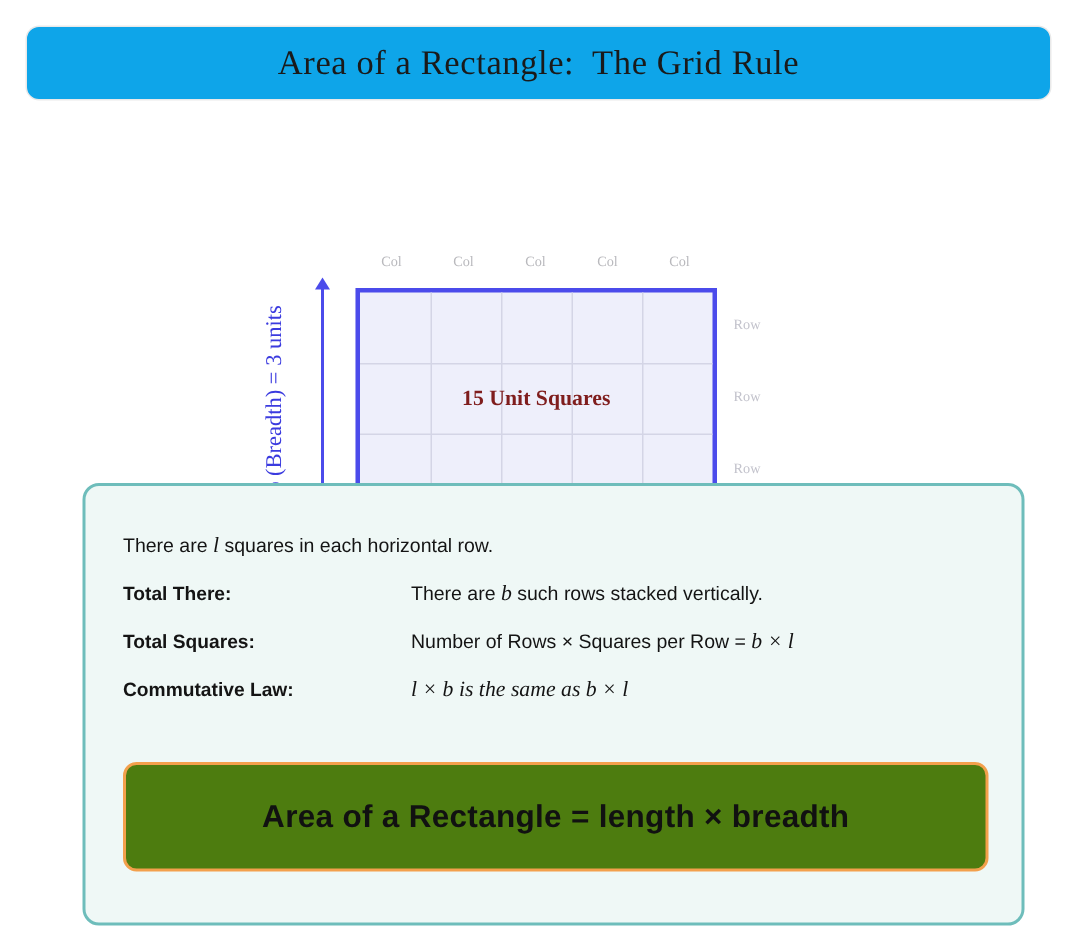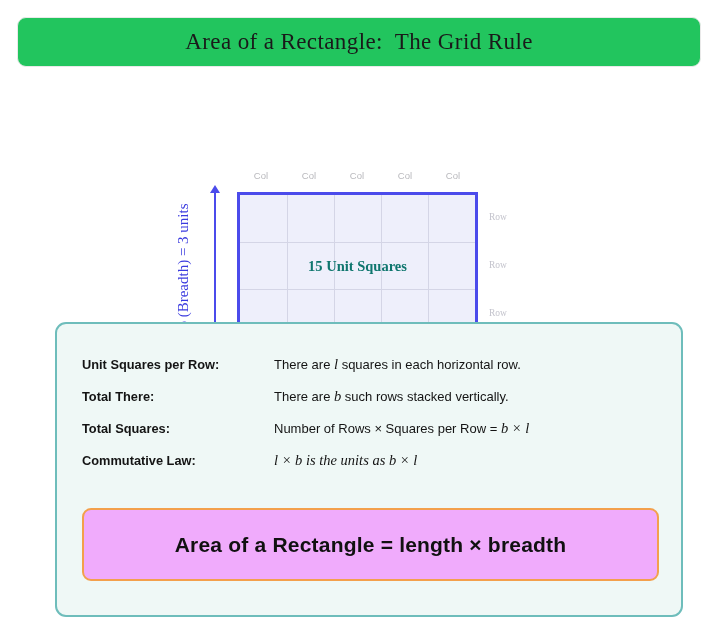--- a/index.html
+++ b/index.html
@@ -16,21 +16,21 @@
   }
 
   
   #title-banner {
     position: absolute;
     left: 17px;
     top: 17px;
     width: 684px;
     height: 50px;
     box-sizing: border-box;
-    background: #22c55e;
+    background: #0ea5e9;
     border: 1px solid #e9e9e9;
     border-radius: 9px;
     display: flex;
     align-items: center;
     justify-content: center;
   }
   #title-text {
     font-family: "Liberation Serif", serif;
     font-size: 23px;
     color: #1a1a1a;
@@ -46,21 +46,21 @@
     width: 718px;
     height: 230px;
   }
 
   
   .col-label {
     position: absolute;
     top: 90px;
     width: 48px;
     text-align: center;
-    font-family: Liberation Sans, sans-serif;
+    font-family: Liberation Serif, serif;
     font-size: 9.5px;
     color: #b9b9bd;
   }
 
   
   #grid-rect {
     position: absolute;
     left: 237px;
     top: 112px;
     width: 241px;
@@ -88,21 +88,21 @@
     left: 0;
     top: 0;
     width: 100%;
     height: 100%;
     display: flex;
     align-items: center;
     justify-content: center;
     font-family: "Liberation Serif", serif;
     font-weight: bold;
     font-size: 14.5px;
-    color: #0f766e;
+    color: #7f1d1d;
     white-space: pre;
   }
 
   
   .row-label {
     position: absolute;
     left: 489px;
     font-family: "Liberation Serif", serif;
     font-size: 9.5px;
     color: #c3c3cc;
@@ -221,21 +221,21 @@
   }
 
   
   #formula-box {
     position: absolute;
     left: 25px;
     top: 184px;
     width: 577px;
     height: 73px;
     box-sizing: border-box;
-    background: #f0abfc;
+    background: #4d7c0f;
     border: 2px solid #f3a04c;
     border-radius: 9px;
     display: flex;
     flex-direction: column;
     align-items: center;
     justify-content: center;
   }
   #formula-main {
     font-size: 21px;
     font-weight: bold;
@@ -295,37 +295,36 @@
     <div class="htip" id="htip-right"></div>
   </div>
   <div id="length-label">l (Length) = 5 units</div>
 </div>
 
 <div id="info-panel">
 
   <div id="info-rows">
 
     <div class="info-row">
-      <span class="info-key">Unit Squares per Row:</span>
       <span class="info-val"><span>There are </span><span class="mv">l</span><span> squares in each horizontal row.</span></span>
     </div>
 
     <div class="info-row">
       <span class="info-key">Total There:</span>
       <span class="info-val"><span>There are </span><span class="mv">b</span><span> such rows stacked vertically.</span></span>
     </div>
 
     <div class="info-row">
       <span class="info-key">Total Squares:</span>
       <span class="info-val"><span>Number of Rows × Squares per Row = </span><span class="mv">b</span><span class="mv"> × l</span></span>
     </div>
 
     <div class="info-row">
       <span class="info-key">Commutative Law:</span>
-      <span class="info-val"><span></span><span class="mv">l × b</span><span class="mv"> is the units as b × l</span></span>
+      <span class="info-val"><span></span><span class="mv">l × b</span><span class="mv"> is the same as b × l</span></span>
     </div>
 
   </div>
 
   <div id="formula-box">
     <div id="formula-main">Area of a Rectangle = length × breadth</div>
   </div>
 
 </div>
 

